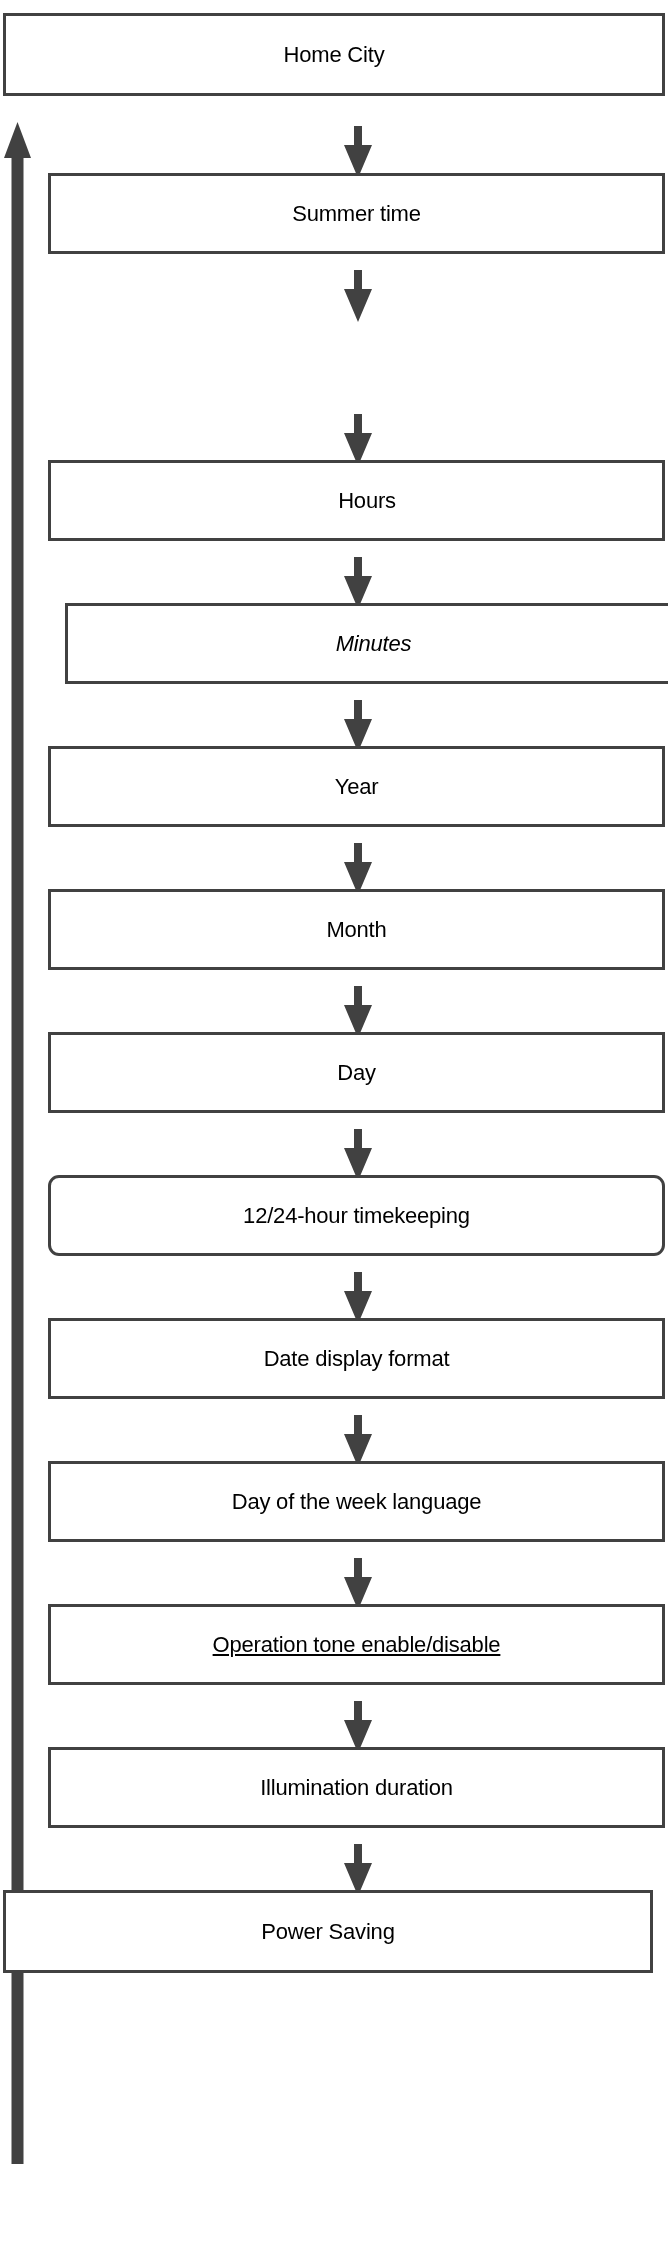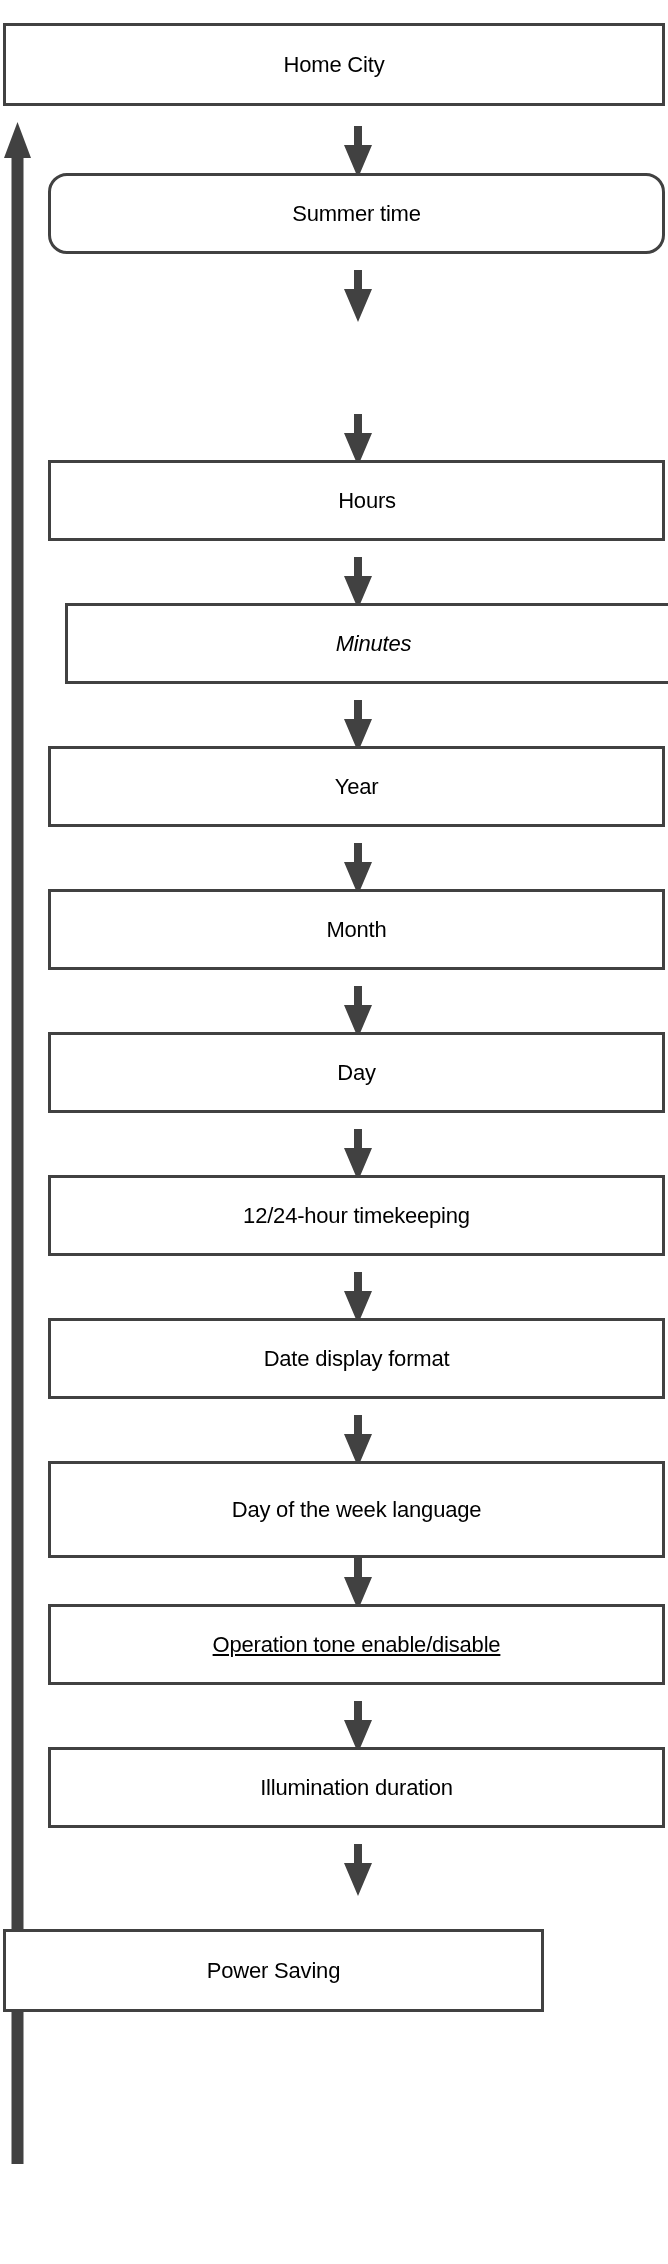--- a/index.html
+++ b/index.html
@@ -53,30 +53,30 @@
 <body>
 
 <div id="flow-root">
 
   <div class="return-arrow">
     <svg width="32" height="2042" viewBox="0 0 32 2042" xmlns="http://www.w3.org/2000/svg">
       <polygon points="14.5,0 28,36 20.5,36 20.5,2042 8.5,2042 8.5,36 1,36" fill="#414141"></polygon>
     </svg>
   </div>
 
-  <div class="node-box" style="left:3px; top:23px; width:662px; height:83px;">
+  <div class="node-box" style="left:3px; top:13px; width:662px; height:83px;">
     <span class="node-label">Home City</span>
   </div>
   <div class="down-arrow" style="left:343px; top:126px;">
     <svg width="30" height="52" viewBox="0 0 30 52" xmlns="http://www.w3.org/2000/svg">
       <polygon points="11,0 19,0 19,19 29,19 15,52 1,19 11,19" fill="#414141"></polygon>
     </svg>
   </div>
 
-  <div class="node-box" style="left:48px; top:173px; width:617px; height:81px;border-radius:19px;">
+  <div class="node-box" style="left:48px; top:173px; width:617px; height:81px;">
     <span class="node-label">Summer time</span>
   </div>
   <div class="down-arrow" style="left:343px; top:270px;">
     <svg width="30" height="52" viewBox="0 0 30 52" xmlns="http://www.w3.org/2000/svg">
       <polygon points="11,0 19,0 19,19 29,19 15,52 1,19 11,19" fill="#414141"></polygon>
     </svg>
   </div>
 
   <div class="down-arrow" style="left:343px; top:414px;">
     <svg width="30" height="52" viewBox="0 0 30 52" xmlns="http://www.w3.org/2000/svg">
@@ -122,39 +122,39 @@
 
   <div class="node-box" style="left:48px; top:1032px; width:617px; height:81px;">
     <span class="node-label">Day</span>
   </div>
   <div class="down-arrow" style="left:343px; top:1129px;">
     <svg width="30" height="52" viewBox="0 0 30 52" xmlns="http://www.w3.org/2000/svg">
       <polygon points="11,0 19,0 19,19 29,19 15,52 1,19 11,19" fill="#414141"></polygon>
     </svg>
   </div>
 
-  <div class="node-box" style="left:48px; top:1175px; width:617px; height:81px;">
+  <div class="node-box" style="left:48px; top:1175px; width:617px; height:81px;border-radius:11px;">
     <span class="node-label">12/24-hour timekeeping</span>
   </div>
   <div class="down-arrow" style="left:343px; top:1272px;">
     <svg width="30" height="52" viewBox="0 0 30 52" xmlns="http://www.w3.org/2000/svg">
       <polygon points="11,0 19,0 19,19 29,19 15,52 1,19 11,19" fill="#414141"></polygon>
     </svg>
   </div>
 
   <div class="node-box" style="left:48px; top:1318px; width:617px; height:81px;">
     <span class="node-label">Date display format</span>
   </div>
   <div class="down-arrow" style="left:343px; top:1415px;">
     <svg width="30" height="52" viewBox="0 0 30 52" xmlns="http://www.w3.org/2000/svg">
       <polygon points="11,0 19,0 19,19 29,19 15,52 1,19 11,19" fill="#414141"></polygon>
     </svg>
   </div>
 
-  <div class="node-box" style="left:48px; top:1461px; width:617px; height:97px;">
+  <div class="node-box" style="left:48px; top:1461px; width:617px; height:81px;">
     <span class="node-label">Day of the week language</span>
   </div>
   <div class="down-arrow" style="left:343px; top:1558px;">
     <svg width="30" height="52" viewBox="0 0 30 52" xmlns="http://www.w3.org/2000/svg">
       <polygon points="11,0 19,0 19,19 29,19 15,52 1,19 11,19" fill="#414141"></polygon>
     </svg>
   </div>
 
   <div class="node-box" style="left:48px; top:1604px; width:617px; height:81px;text-decoration:underline;">
     <span class="node-label">Operation tone enable/disable</span>
@@ -167,17 +167,17 @@
 
   <div class="node-box" style="left:48px; top:1747px; width:617px; height:81px;">
     <span class="node-label">Illumination duration</span>
   </div>
   <div class="down-arrow" style="left:343px; top:1844px;">
     <svg width="30" height="52" viewBox="0 0 30 52" xmlns="http://www.w3.org/2000/svg">
       <polygon points="11,0 19,0 19,19 29,19 15,52 1,19 11,19" fill="#414141"></polygon>
     </svg>
   </div>
 
-  <div class="node-box" style="left:3px; top:1890px; width:541px; height:83px;margin-top:39px;">
+  <div class="node-box" style="left:3px; top:1890px; width:650px; height:83px;">
     <span class="node-label">Power Saving</span>
   </div>
 
 </div>
 
 </body></html>

